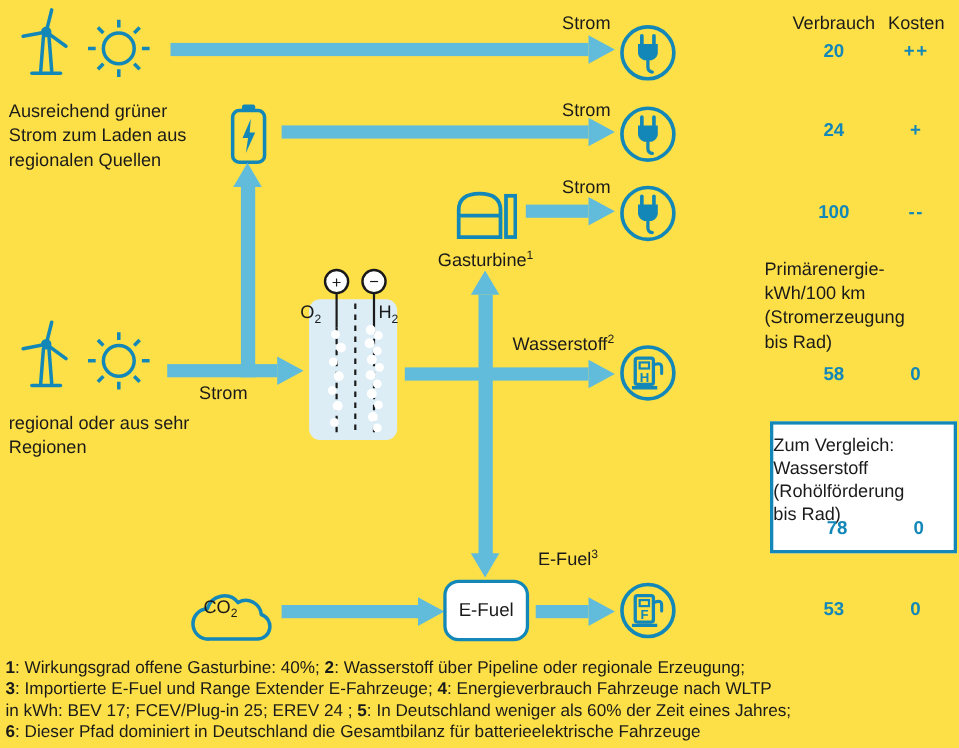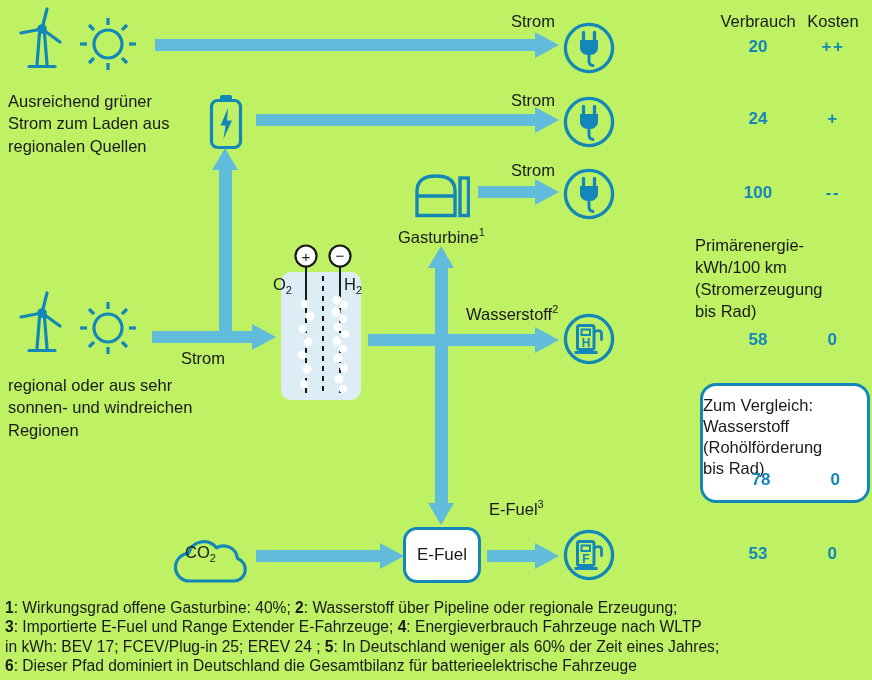--- a/index.html
+++ b/index.html
@@ -3,38 +3,38 @@
 <meta charset="utf-8">
 <style>
   :root{
     --dk:#1287b8;      
     --lt:#61bcdc;      
     --cell:#dcedf6;    
     --tx:#1a1a1a;      
   }
   *{margin:0;padding:0;box-sizing:border-box;}
   html,body{background:#fff;}
-  .stage{position:relative;width:872px;height:680px;background:#bef264;overflow:hidden;
+  .stage{position:relative;width:872px;height:680px;background:#fde047;overflow:hidden;
          font-family:"Liberation Sans",sans-serif;color:var(--tx);}
   .abs{position:absolute;}
   .lbl{font-size:16.5px;color:var(--tx);white-space:nowrap;}
   .note{font-size:16.5px;line-height:22.4px;color:var(--tx);}
   .val{font-size:17px;font-weight:bold;color:var(--dk);text-align:center;}
   .ks{letter-spacing:1.5px;}
   .hdr{font-size:16.5px;color:var(--tx);text-align:center;white-space:nowrap;}
   
   .bar-h{position:absolute;height:12px;background:var(--lt);}
   .bar-v{position:absolute;width:13px;background:var(--lt);}
   .head-r{position:absolute;width:0;height:0;border-top:13px solid transparent;
           border-bottom:13px solid transparent;border-left:24px solid var(--lt);}
   .head-u{position:absolute;width:0;height:0;border-left:13px solid transparent;
           border-right:13px solid transparent;border-bottom:22px solid var(--lt);}
   .head-d{position:absolute;width:0;height:0;border-left:13px solid transparent;
           border-right:13px solid transparent;border-top:22px solid var(--lt);}
-  .boxed{border:3.5px solid var(--dk);border-radius:16px;background:#fff;}
+  .boxed{border:3.5px solid var(--dk);border-radius:0;background:#fff;}
   .center{text-align:left;}
   sup{font-size:11px;}
   sub{font-size:11px;}
   .fn-line{font-size:15.6px;line-height:19.4px;color:var(--tx);white-space:pre-wrap;}
   .fn-line b{font-weight:bold;}
 </style>
 </head>
 <body>
 
 <div class="stage">
@@ -161,21 +161,20 @@
     </g>
   </svg>
 
   <div class="bar-h" style="left:152px;top:331px;width:100px"></div>
   <div class="head-r" style="left:252px;top:324px"></div>
   <div class="bar-v" style="left:219px;top:170px;height:173px"></div>
   <div class="head-u" style="left:212px;top:148px"></div>
   <div class="abs lbl" style="left:181px;top:349px">Strom</div>
   <div class="abs note" style="left:8px;top:374px">
     <div>regional oder aus sehr</div>
-    <div>sonnen- und windreichen</div>
     <div>Regionen</div>
   </div>
 
   <svg class="abs" style="left:268px;top:242px" width="100" height="162" viewBox="0 0 100 162">
     <rect x="13" y="30" width="80" height="128" rx="10" fill="#dcedf6"></rect>
     <line x1="38" y1="25" x2="38" y2="56" stroke="#1a1a1a" stroke-width="2"></line>
     <line x1="72" y1="25" x2="72" y2="56" stroke="#1a1a1a" stroke-width="2"></line>
     <line x1="38" y1="56" x2="38" y2="152" stroke="#1a1a1a" stroke-width="2" stroke-dasharray="5,5"></line>
     <line x1="55" y1="34" x2="55" y2="152" stroke="#1a1a1a" stroke-width="2" stroke-dasharray="5,5"></line>
     <line x1="72" y1="56" x2="72" y2="152" stroke="#1a1a1a" stroke-width="2" stroke-dasharray="5,5"></line>

